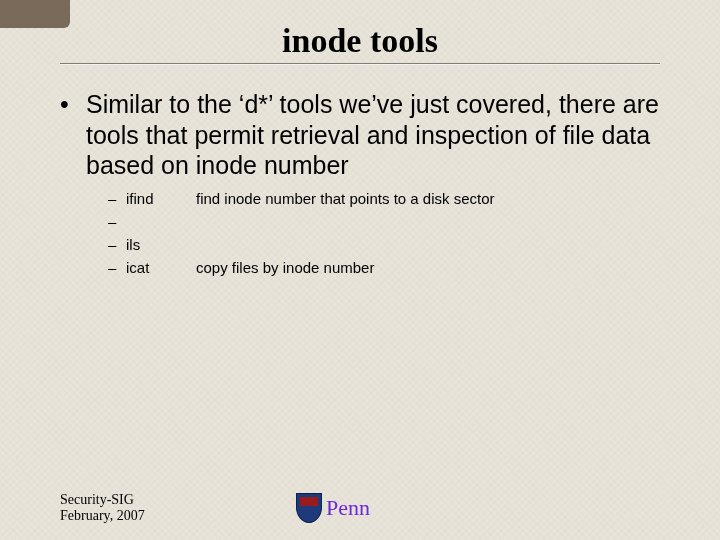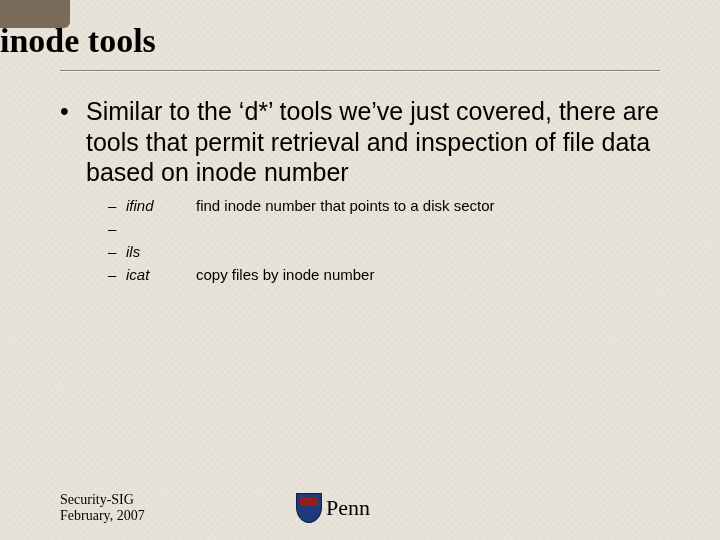--- a/index.html
+++ b/index.html
@@ -16,24 +16,25 @@
     overflow: hidden;
   }
   .top-tab {
     position: absolute;
     top: 0; left: 0;
     width: 70px; height: 28px;
     background: #7a6a5a;
     border-bottom-right-radius: 6px;
   }
   .title {
+    text-align: center;
     font-family: "Times New Roman", Times, serif;
     font-size: 34px;
     padding-top: 22px;
-    padding-bottom: 10px;
+    padding-bottom: 3px;
   }
   .rule {
     margin: 0 60px 24px 60px;
     border: none;
     border-top: 1px solid rgba(0,0,0,0.45);
     border-bottom: 1px solid rgba(255,255,255,0.6);
     height: 0;
   }
   .content {
     padding: 0 60px;
@@ -59,21 +60,20 @@
     align-items: baseline;
     line-height: 1.55;
   }
   .subrow .dash {
     width: 18px;
     flex: 0 0 18px;
   }
   .subrow .cmd {
     width: 70px;
     flex: 0 0 70px;
-    font-style: italic;
   }
   .subrow .desc {
     flex: 1;
   }
   .footer {
     position: absolute;
     left: 0; right: 0;
     bottom: 16px;
     display: flex;
     align-items: center;
@@ -107,21 +107,21 @@
   .shield::before {
     content: "";
     position: absolute;
     top: 3px; left: 3px; right: 3px;
     height: 9px;
     background: #9a1b1b;
   }
   .penn-text {
     font-family: "Times New Roman", Times, serif;
     font-size: 22px;
-    color: #000000;
+    color: #6d28d9;
     font-weight: normal;
   }
 </style>
 </head>
 <body>
 
 <div class="top-tab"></div>
 
 <h1 class="title">inode tools</h1>
 <hr class="rule">

